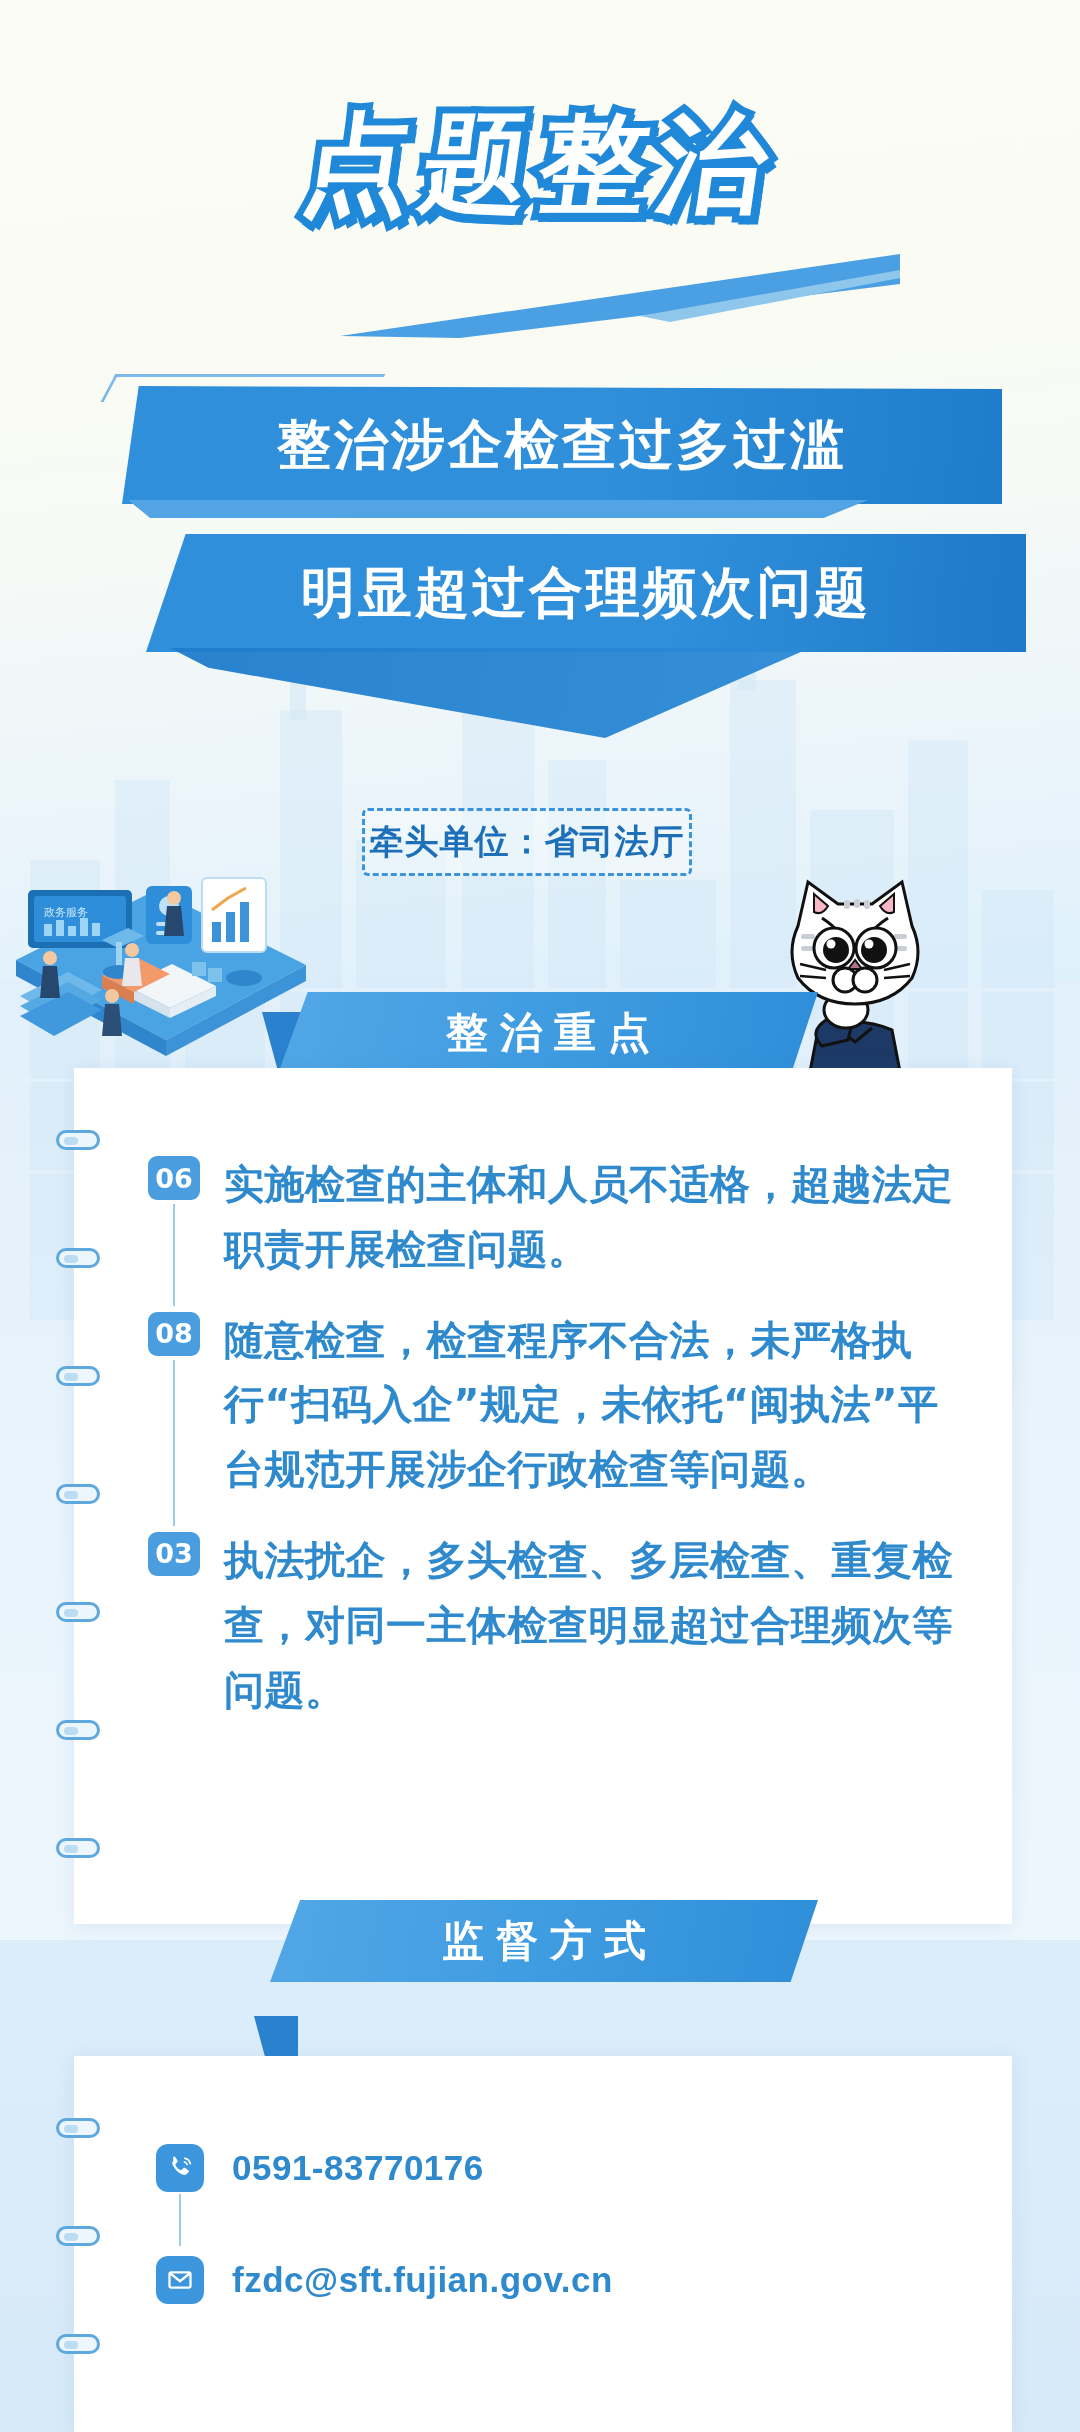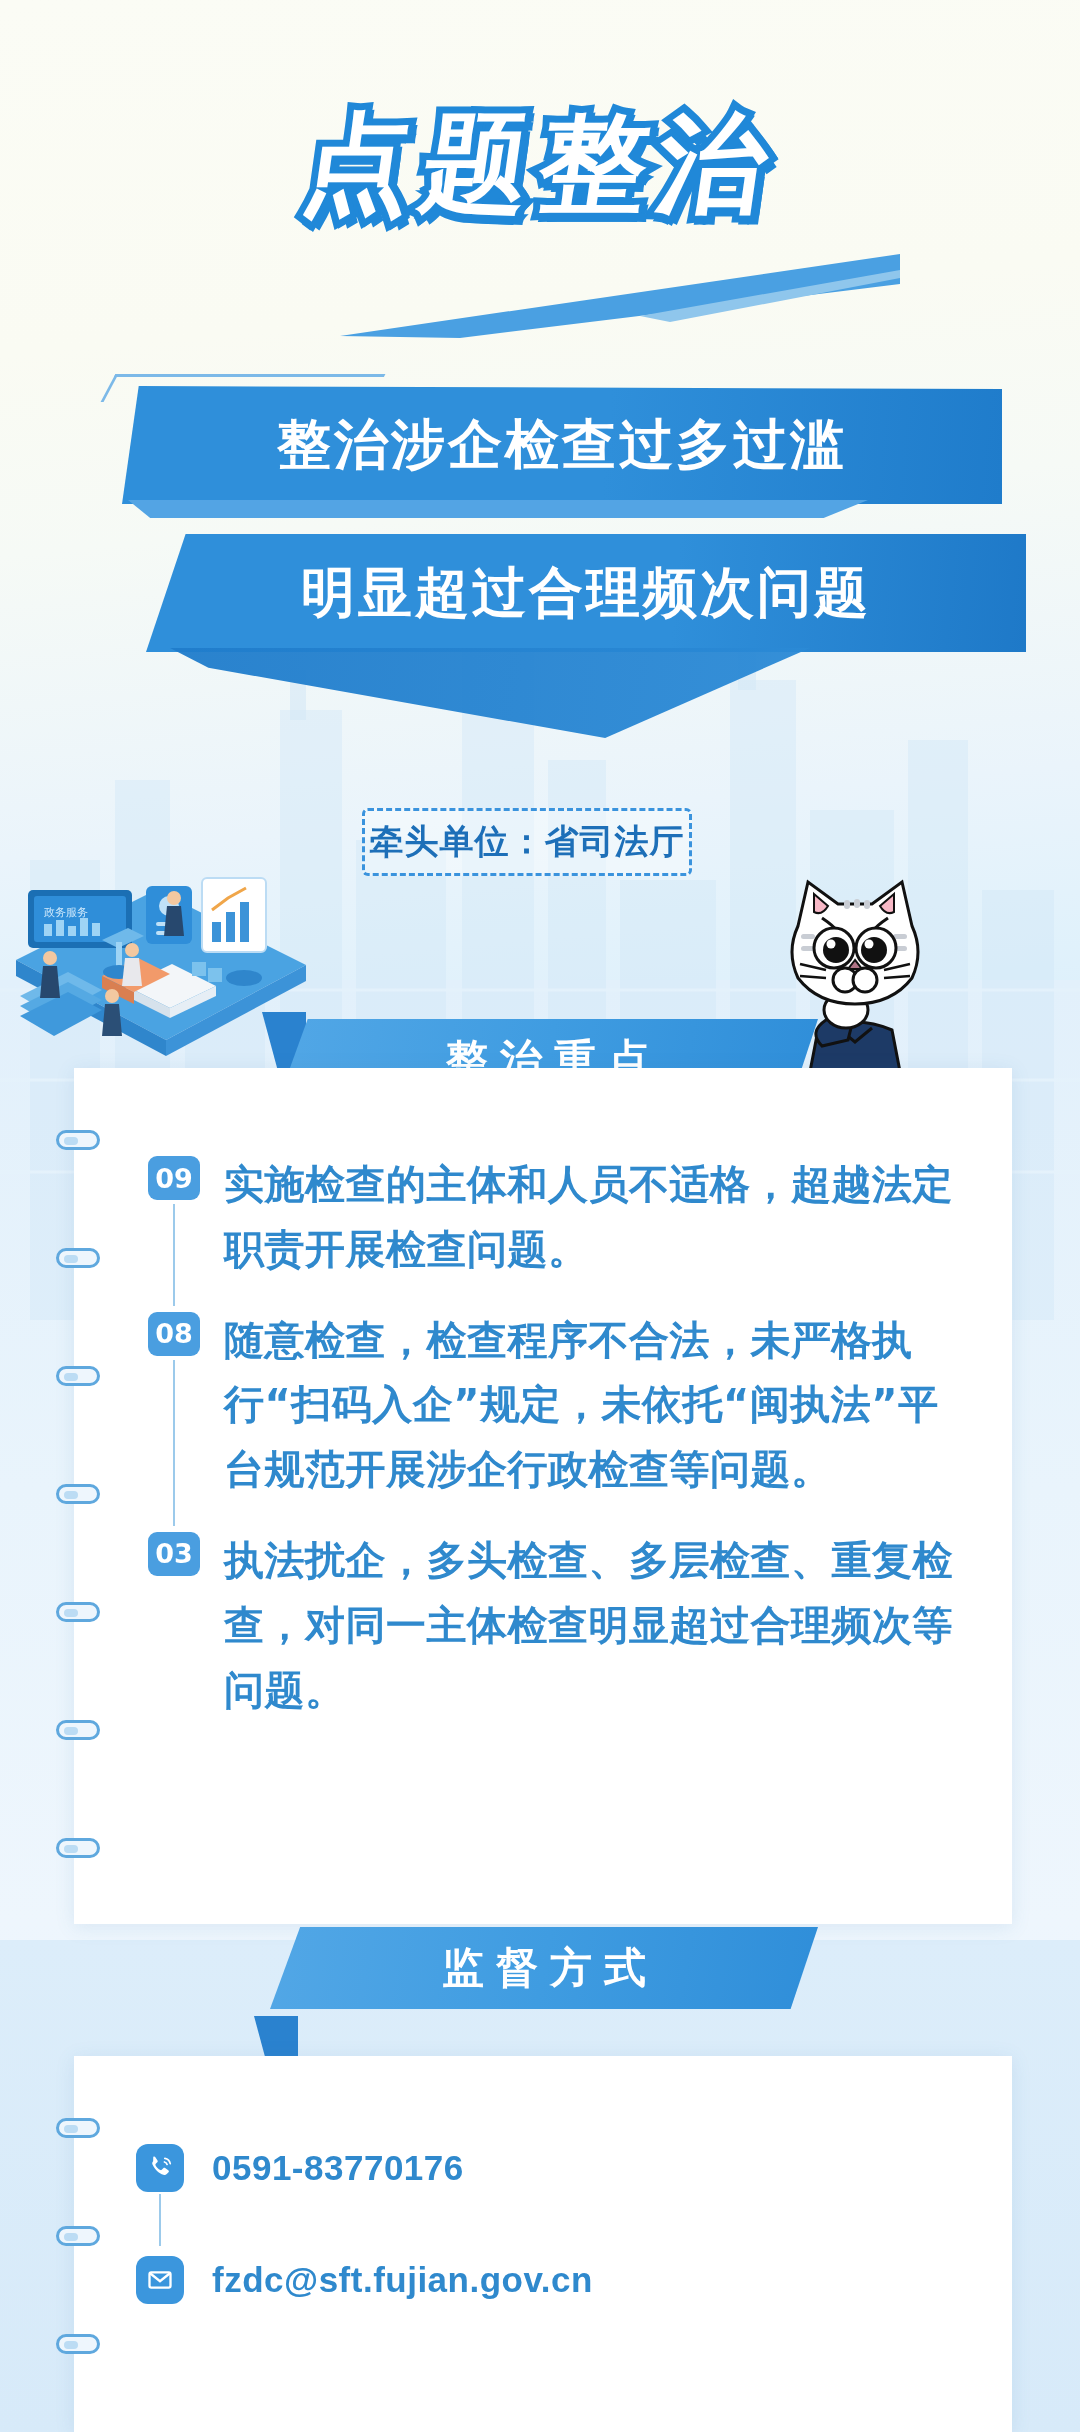--- a/index.html
+++ b/index.html
@@ -105,21 +105,20 @@
     font-family:"DejaVu Sans","Liberation Sans",sans-serif;
   }
 
   
   .ribbon {
     position:absolute;
     display:flex; align-items:center; justify-content:center;
     color:#fff; font-weight:800; letter-spacing: 12px;
     font-family:"DejaVu Sans","Liberation Sans",sans-serif;
     font-size: 42px;
-    margin-top: 27px;
   }
   .ribbon-focus {
     left: 278px; top: 992px; width: 540px; height: 82px;
     background: linear-gradient(100deg,#52a7e6 0%, #3f9ce1 50%, #2f8ed9 100%);
     clip-path: polygon(5.5% 0, 100% 0, 95% 100%, 0 100%);
     text-indent: 12px;
   }
   .ribbon-focus-tab {
     position:absolute; left: 262px; top: 1012px; width: 44px; height: 62px;
     background:#2a82cf; clip-path: polygon(0 0, 100% 0, 100% 100%, 38% 100%);
@@ -176,21 +175,21 @@
     letter-spacing: .5px;
     font-family:"DejaVu Sans","Liberation Sans",sans-serif;
   }
   .connector {
     position:absolute; left: 25px; top: 52px; bottom: -24px;
     width: 2px; background:#9ccaeb;
   }
   .item:last-child .connector { display:none; }
 
   
-  .contacts { position:absolute; left: 136px; top: 2112px; width: 800px; }
+  .contacts { position:absolute; left: 156px; top: 2112px; width: 800px; }
   .crow { position:relative; display:flex; align-items:center; height: 112px; }
   .cicon {
     flex:0 0 auto; width: 48px; height: 48px; border-radius: 12px;
     background:#3b96dd; color:#fff;
     display:flex; align-items:center; justify-content:center;
     font-size: 28px; line-height:1;
   }
   .ctext {
     margin-left: 28px; font-size: 35px; color:#2f89cd; font-weight:700;
     letter-spacing:.5px;
@@ -390,21 +389,21 @@
 <div class="hole" style="left:56px; top:1248px;"></div>
 <div class="hole" style="left:56px; top:1366px;"></div>
 <div class="hole" style="left:56px; top:1484px;"></div>
 <div class="hole" style="left:56px; top:1602px;"></div>
 <div class="hole" style="left:56px; top:1720px;"></div>
 <div class="hole" style="left:56px; top:1838px;"></div>
 
 <div class="list">
   <div class="item">
     <div class="connector"></div>
-    <div class="num">09</div>
+    <div class="num">06</div>
     <div class="item-text">实施检查的主体和人员不适格，超越法定职责开展检查问题。</div>
   </div>
   <div class="item">
     <div class="connector"></div>
     <div class="num">08</div>
     <div class="item-text">随意检查，检查程序不合法，未严格执行“扫码入企”规定，未依托“闽执法”平台规范开展涉企行政检查等问题。</div>
   </div>
   <div class="item">
 
     <div class="num">03</div>

